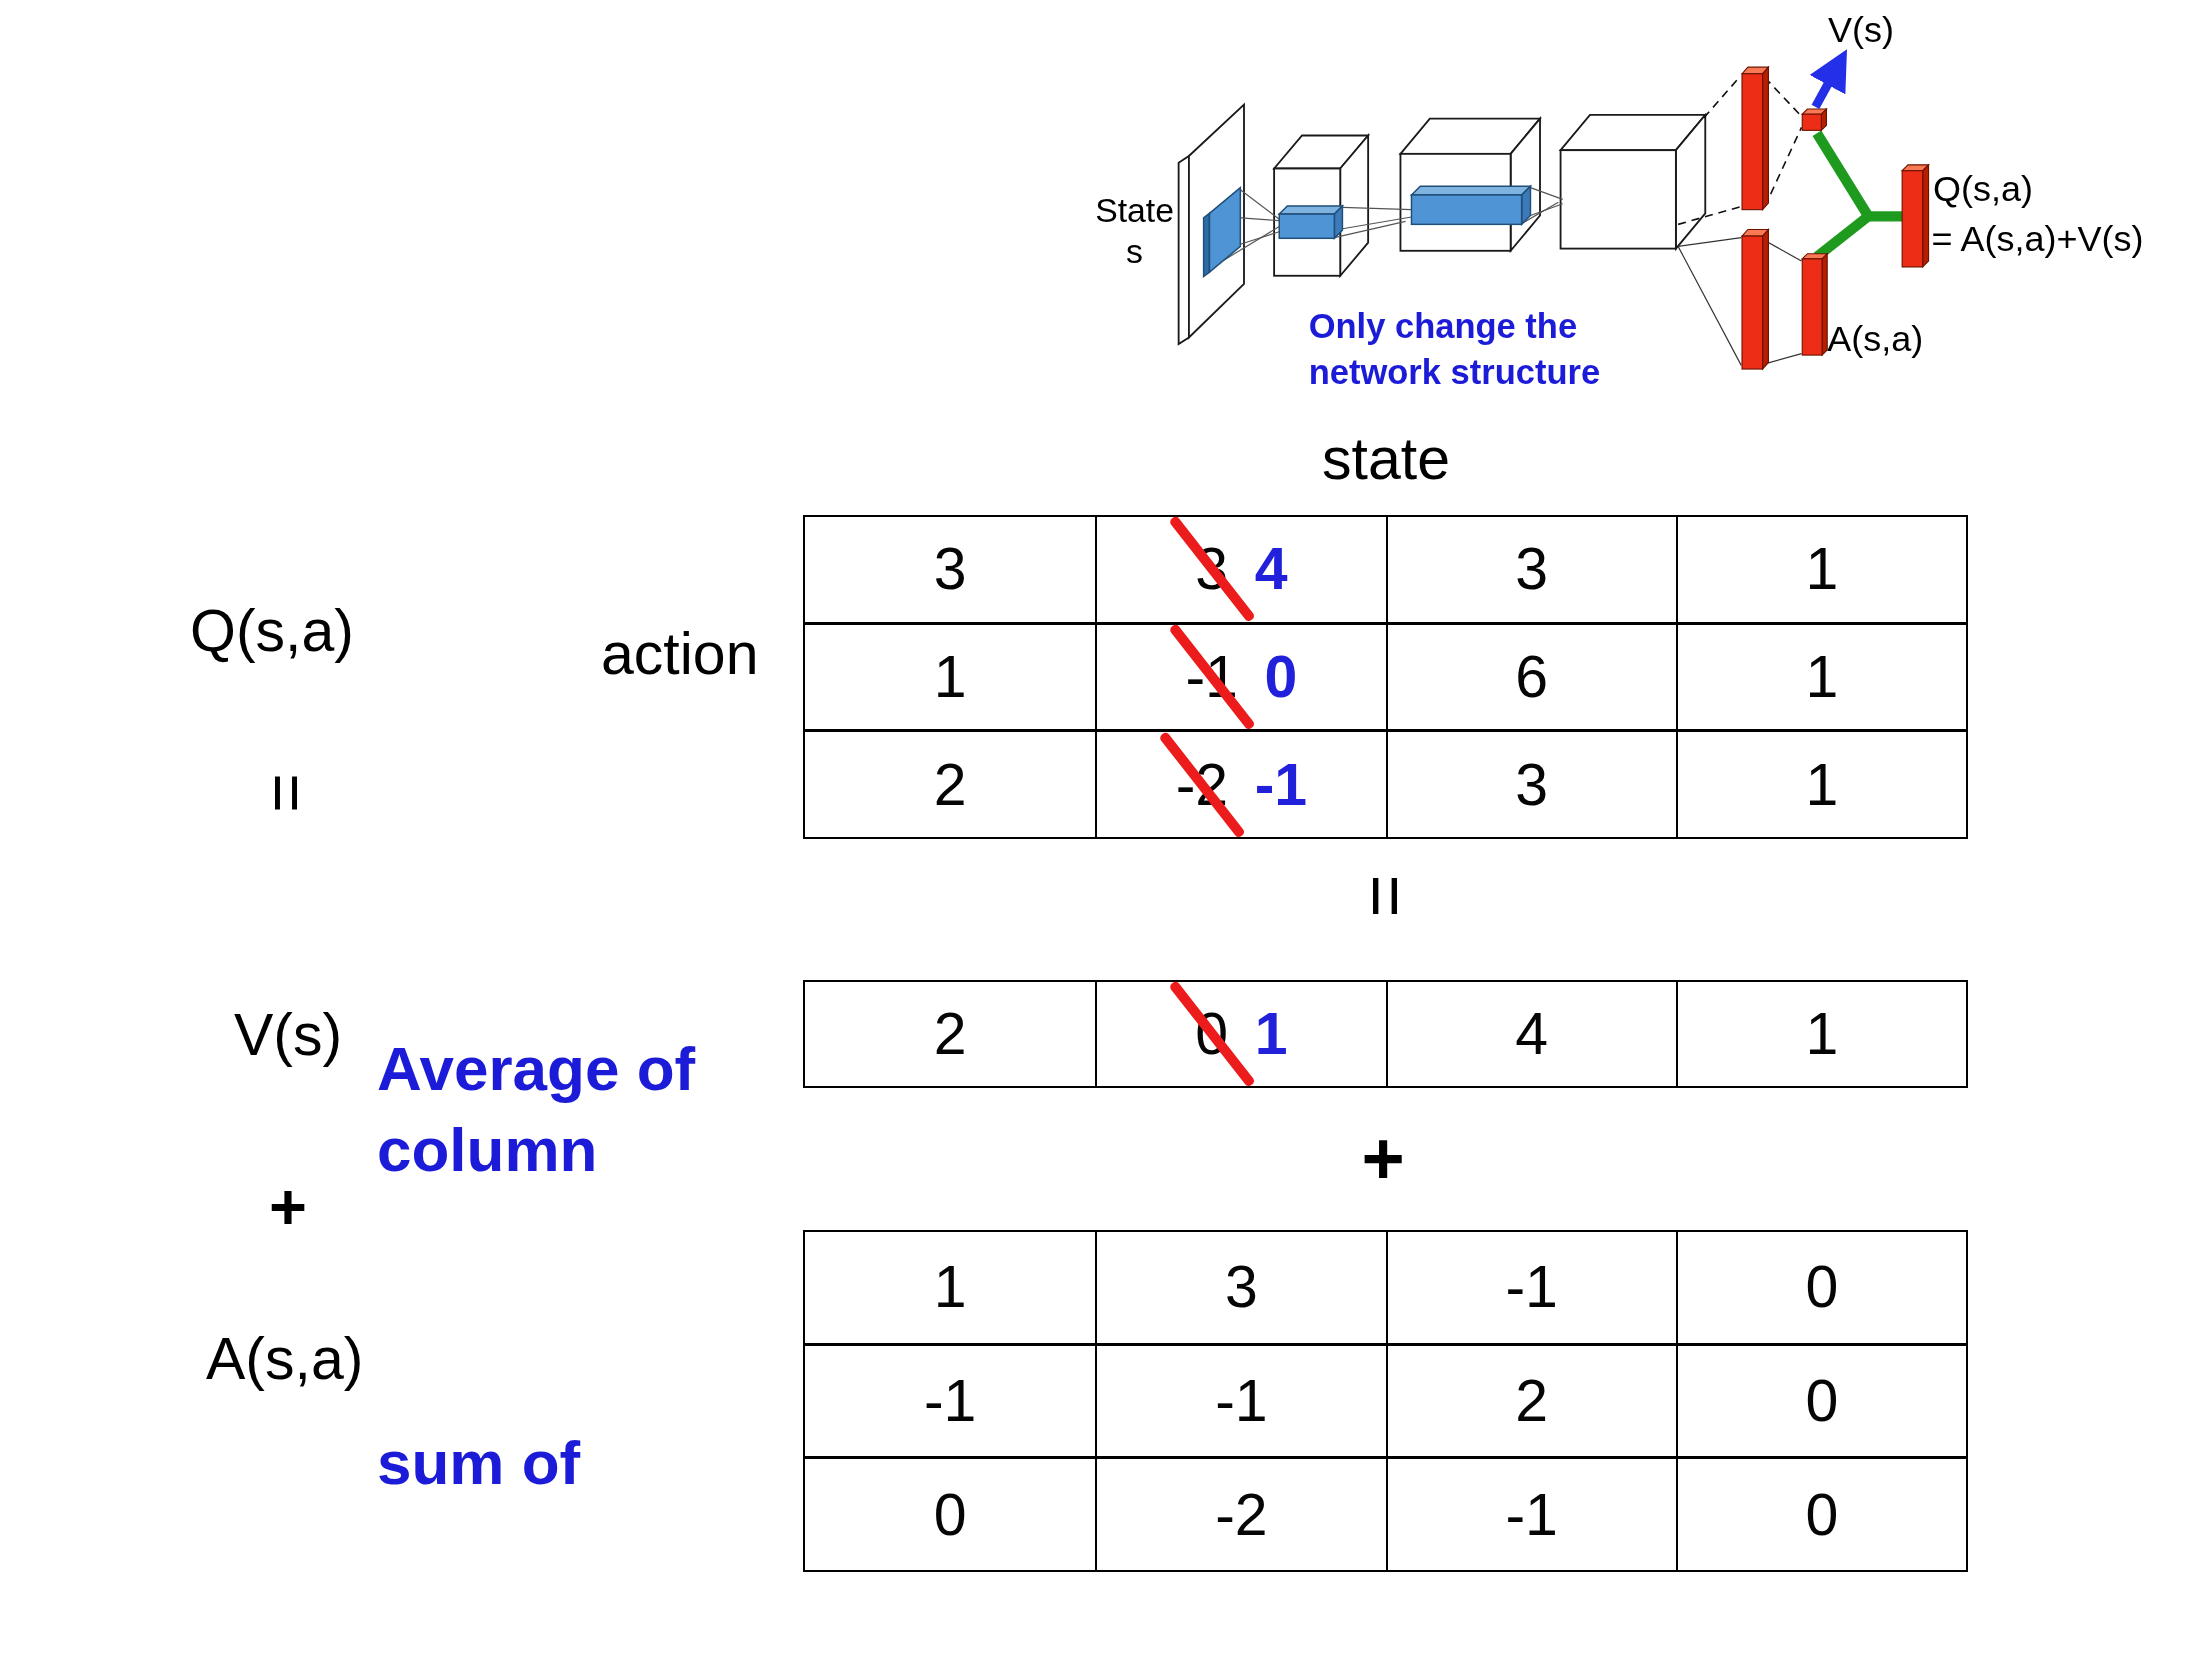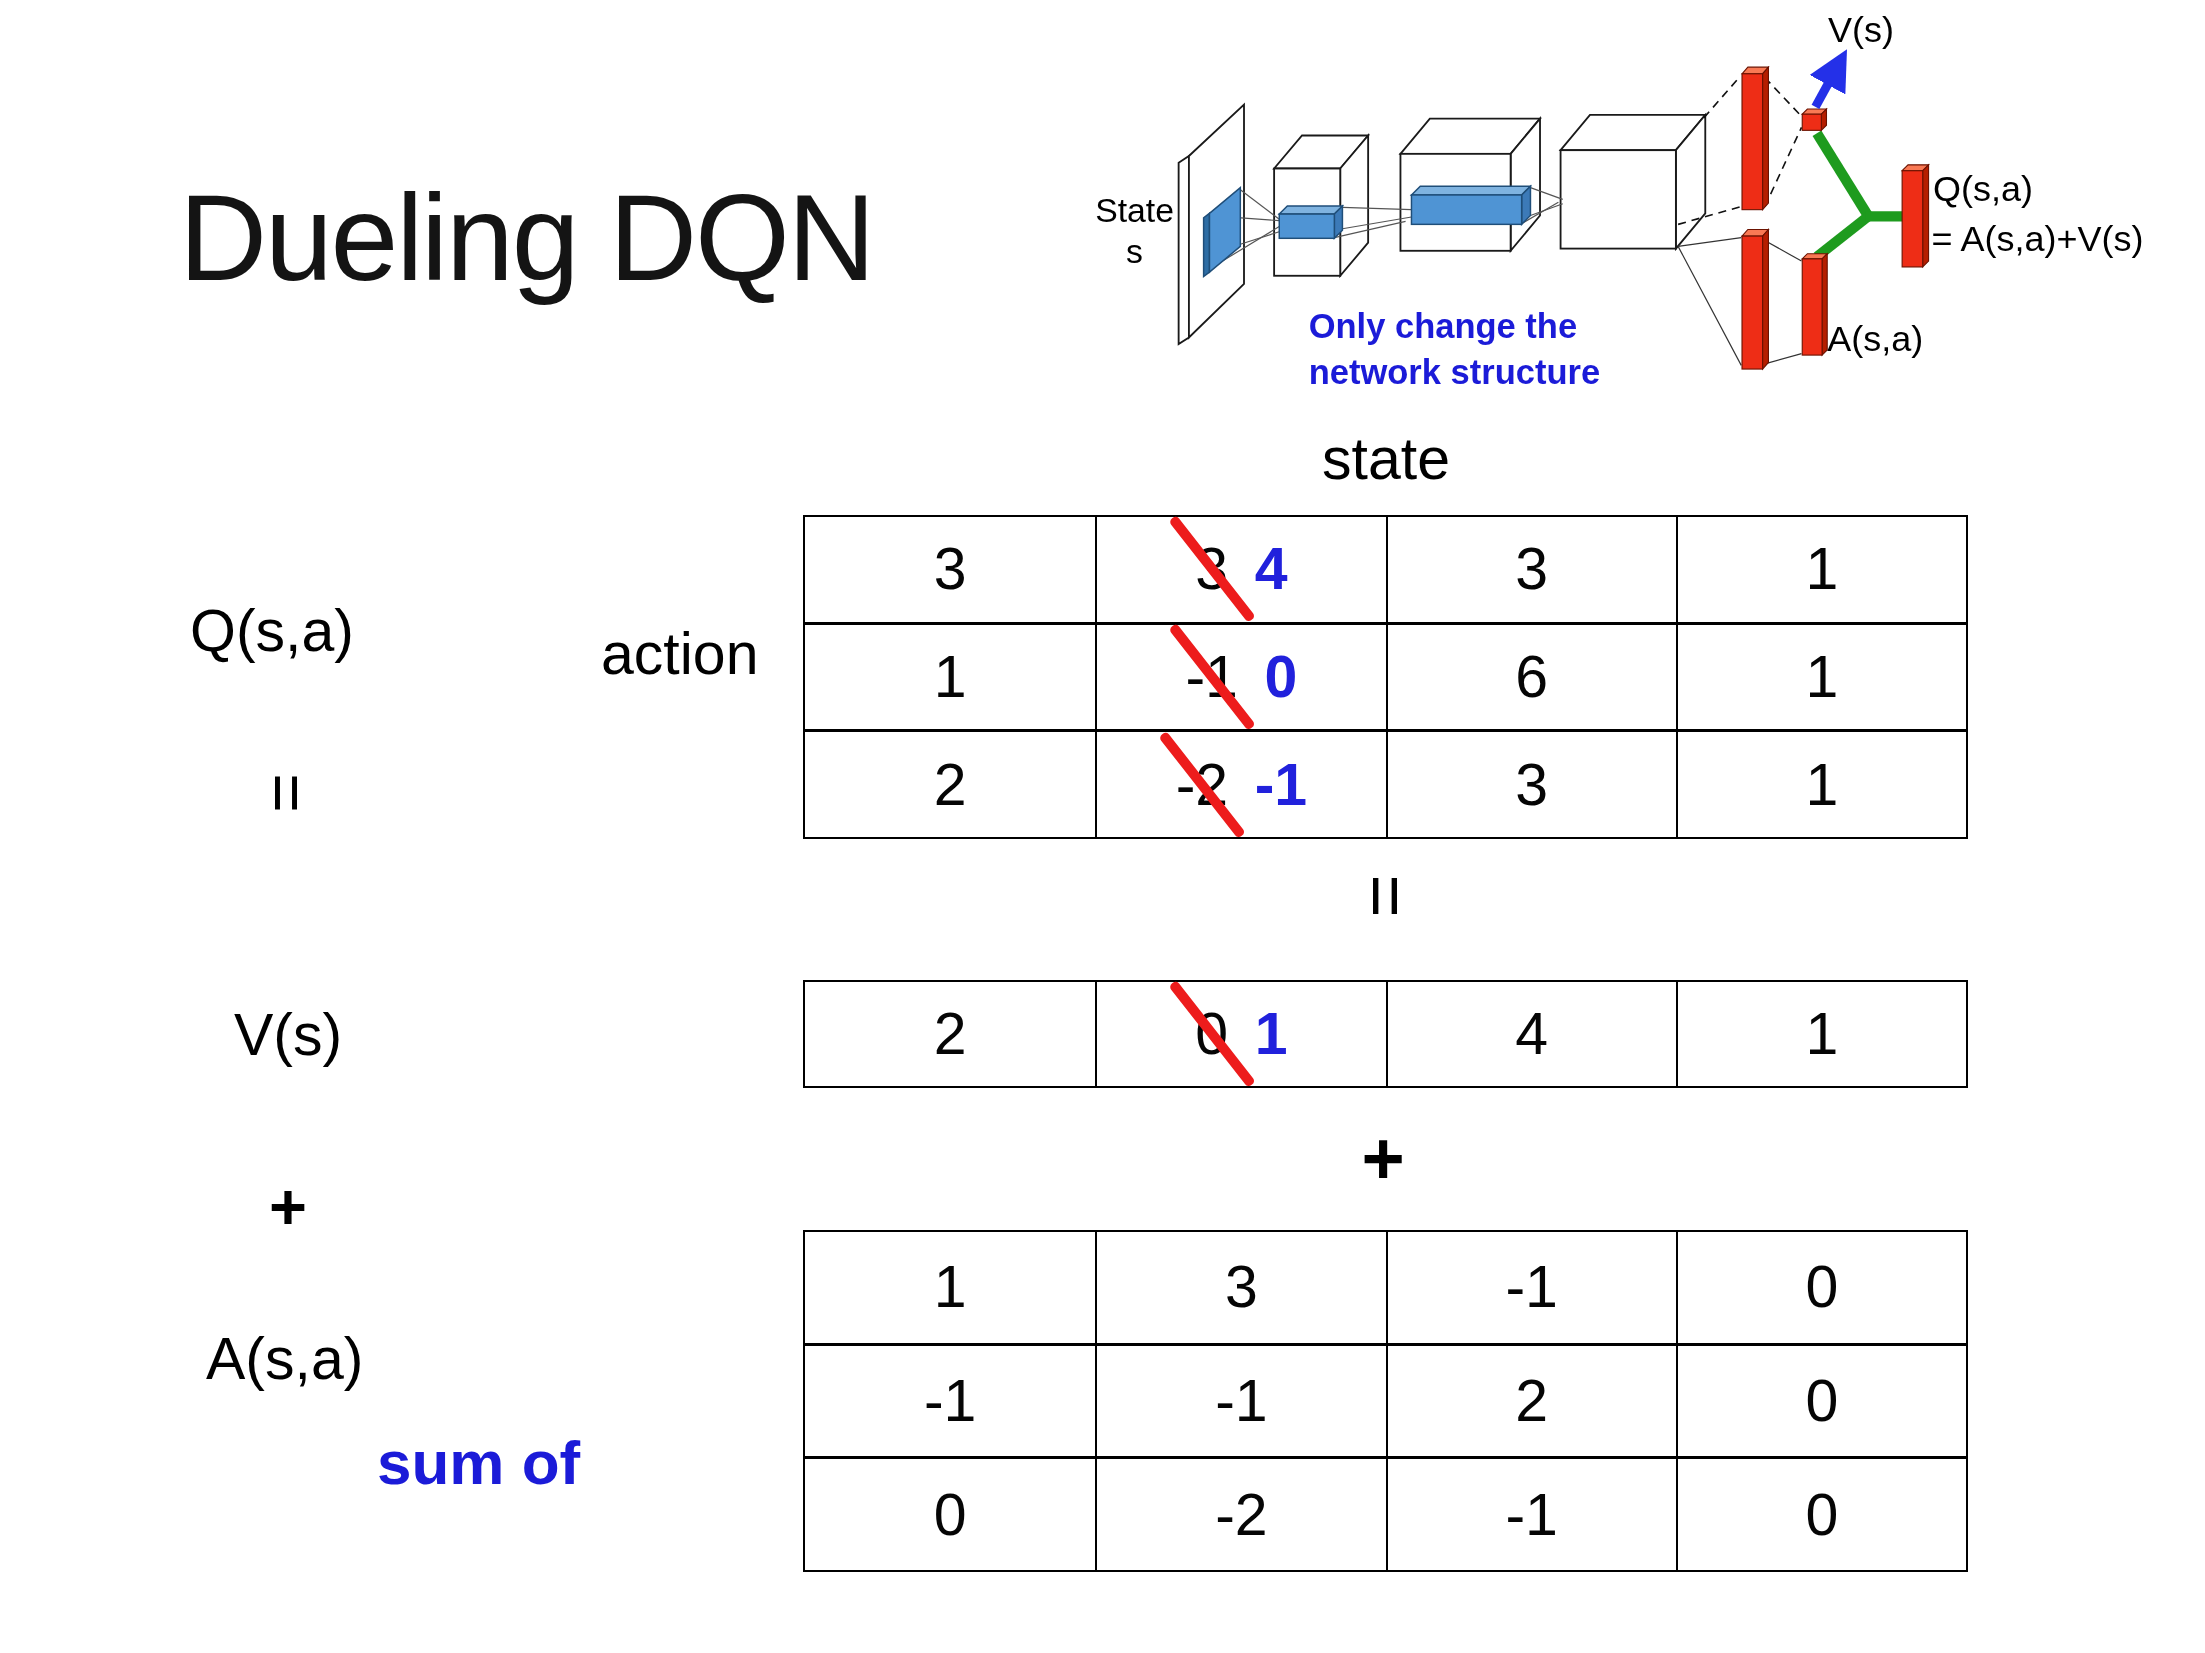--- a/index.html
+++ b/index.html
@@ -85,21 +85,20 @@
   #diagram text{font-family:"Liberation Sans", sans-serif;}
   .diag-black{fill:#000;font-size:46px;}
   .diag-big{fill:#000;font-size:49px;}
   .diag-blue{fill:#1B1BD8;font-size:47px;font-weight:600;}
 </style>
 </head>
 <body>
 
 <div id="slide">
 
-  <div id="title" class="abs">Dueling DQN</div>
 
   <svg id="diagram" class="abs" viewBox="0 0 1550 565">
 
     <g>
       <polygon points="153,216 167,207 167,454 153,463" fill="#ffffff" stroke="#1a1a1a" stroke-width="2.5"></polygon>
       <polygon points="167,207 242,137 242,381 167,454" fill="#ffffff" stroke="#1a1a1a" stroke-width="2.5"></polygon>
     </g>
 
     <g>
       <polygon points="283,224 321,179 411,179 373,224" fill="#ffffff" stroke="#1a1a1a" stroke-width="2.5"></polygon>
@@ -209,20 +208,24 @@
     <text class="diag-blue" x="330" y="455">Only change the</text>
     <text class="diag-blue" x="330" y="517">network structure</text>
   </svg>
 
   <div id="q-label" class="abs black-label">Q(s,a)</div>
   <div id="eq-left" class="abs eq-rot">=</div>
   <div id="action-label" class="abs black-label">action</div>
   <div id="state-label" class="abs black-label">state</div>
   <div id="eq-center" class="abs eq-rot">=</div>
   <div id="v-label" class="abs black-label">V(s)</div>
+  <div id="avg-note" class="abs blue-note">
+    <div>Average of</div>
+    <div>column</div>
+  </div>
   <div id="plus-left" class="abs plus">+</div>
   <div id="plus-center" class="abs plus">+</div>
   <div id="a-label" class="abs black-label">A(s,a)</div>
   <div id="sum-note" class="abs blue-note">
     <div>sum of</div>
   </div>
 
   <div id="q-table" class="abs grid-table">
     <div class="trow">
       <div class="cell">3</div>

